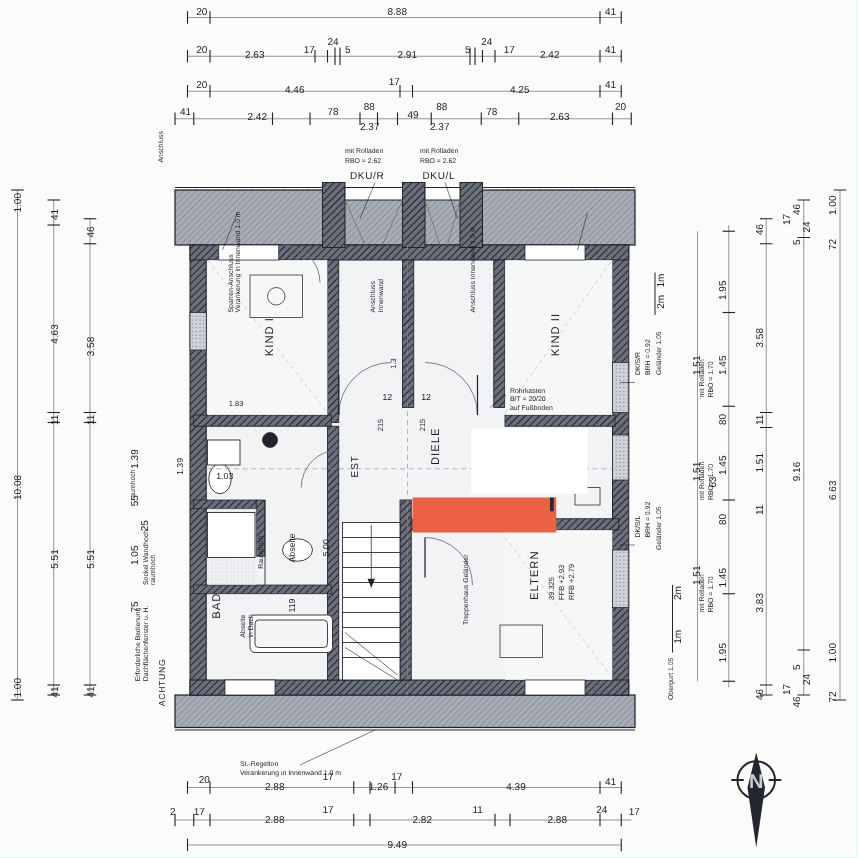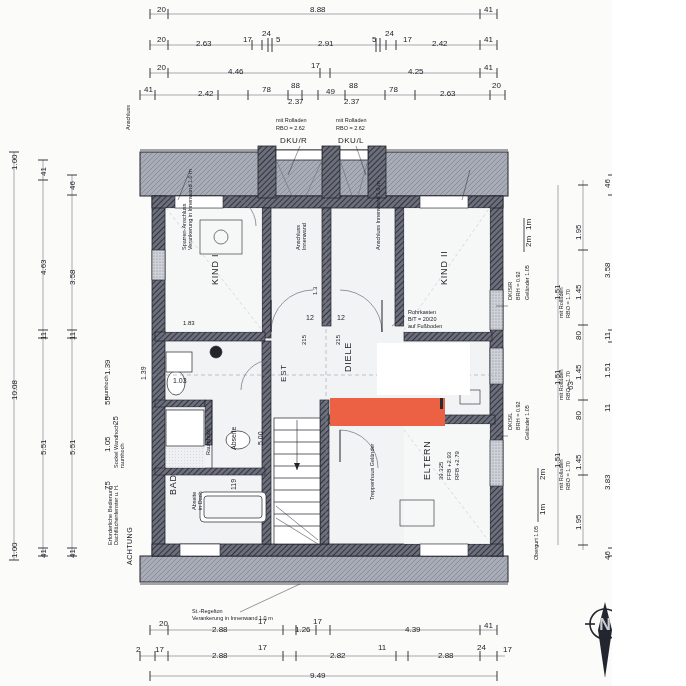--- a/index.html
+++ b/index.html
@@ -1,21 +1,20 @@
 <!DOCTYPE html>
 <html><head>
 <meta charset="utf-8">
 <title>Grundriss Dachgeschoss</title>
 <style>
   html,body{margin:0;padding:0;background:#ffffff;}
   body{font-family:"Liberation Sans", sans-serif;}
   #sheet{
-    position:relative;width:584px;height:686px;overflow:hidden;
+    position:relative;width:686px;height:686px;overflow:hidden;
     background:#5eead4;
-    padding-left:28px;
   }
   #plan-svg{position:absolute;left:0;top:0;width:686px;height:686px;}
   .ov{position:absolute;}
   
   #white-redaction{
     left:377px;top:343px;width:93px;height:52px;background:#ffffff;
   }
   #orange-highlight{
     left:330px;top:398px;width:115px;height:28px;background:#ec6144;
   }

